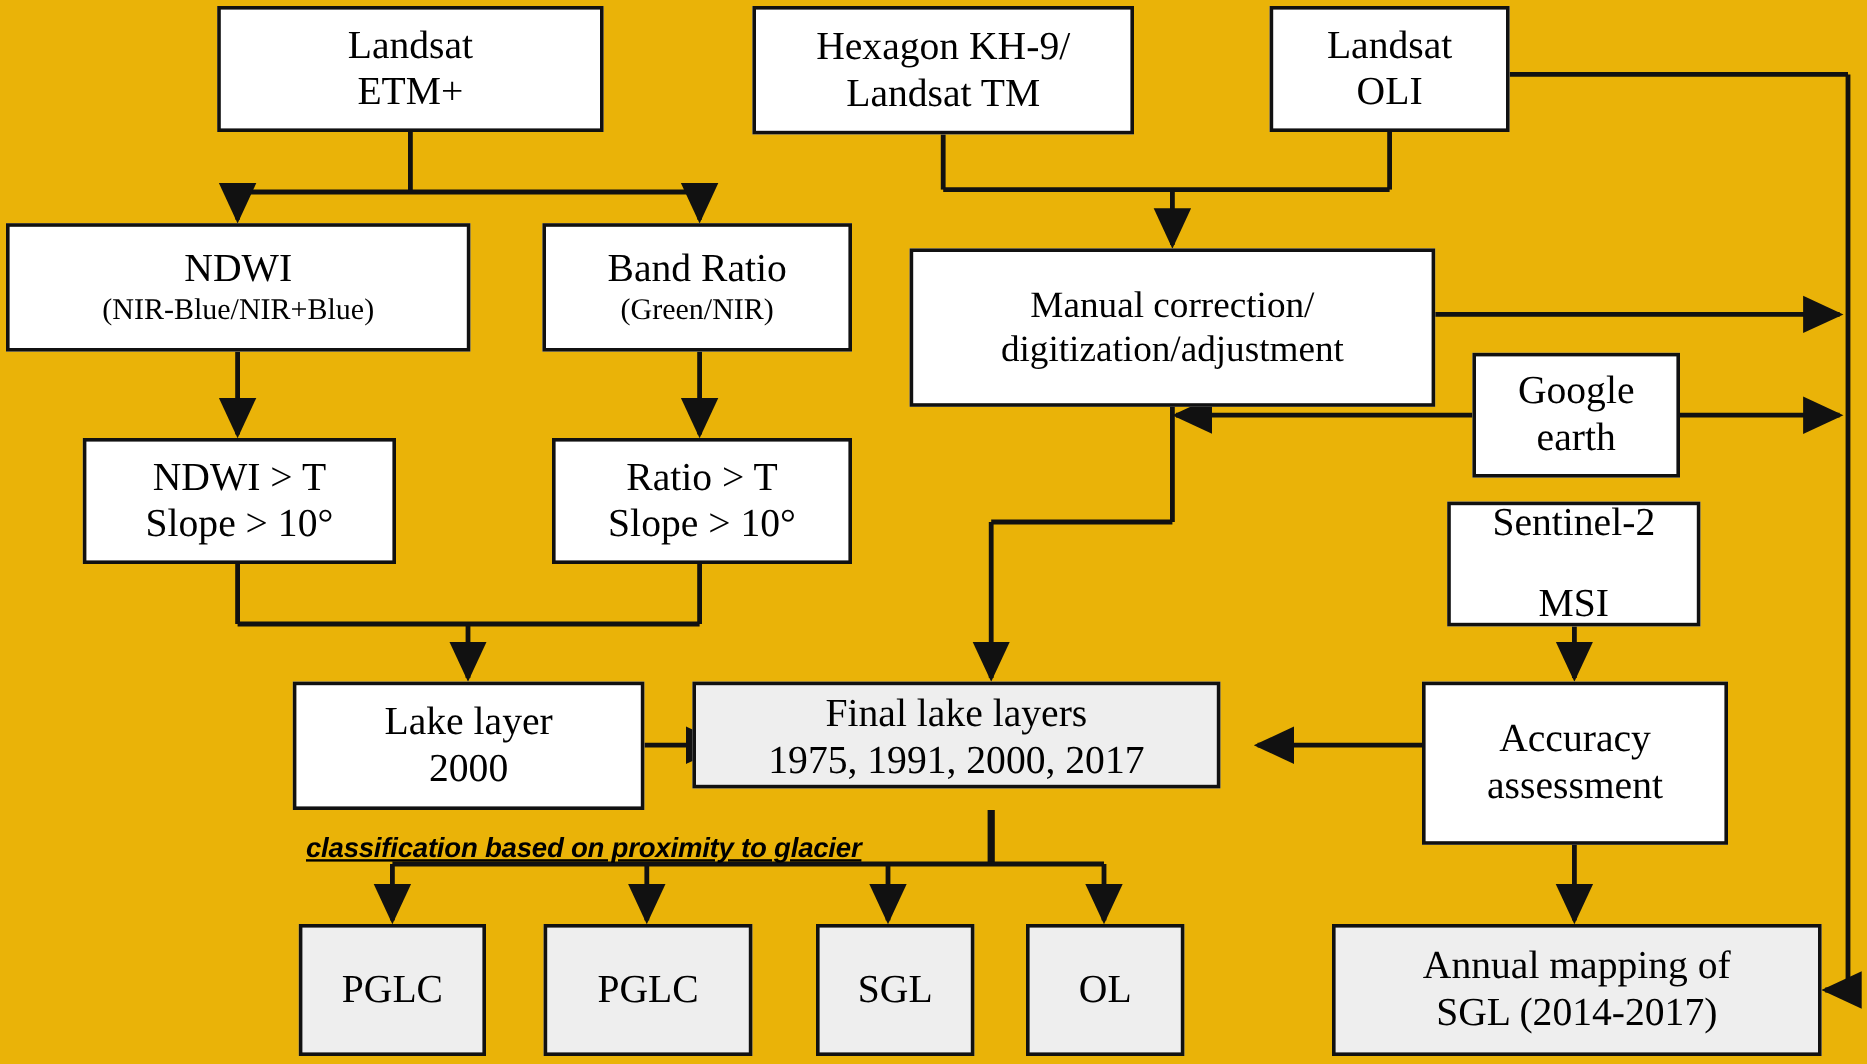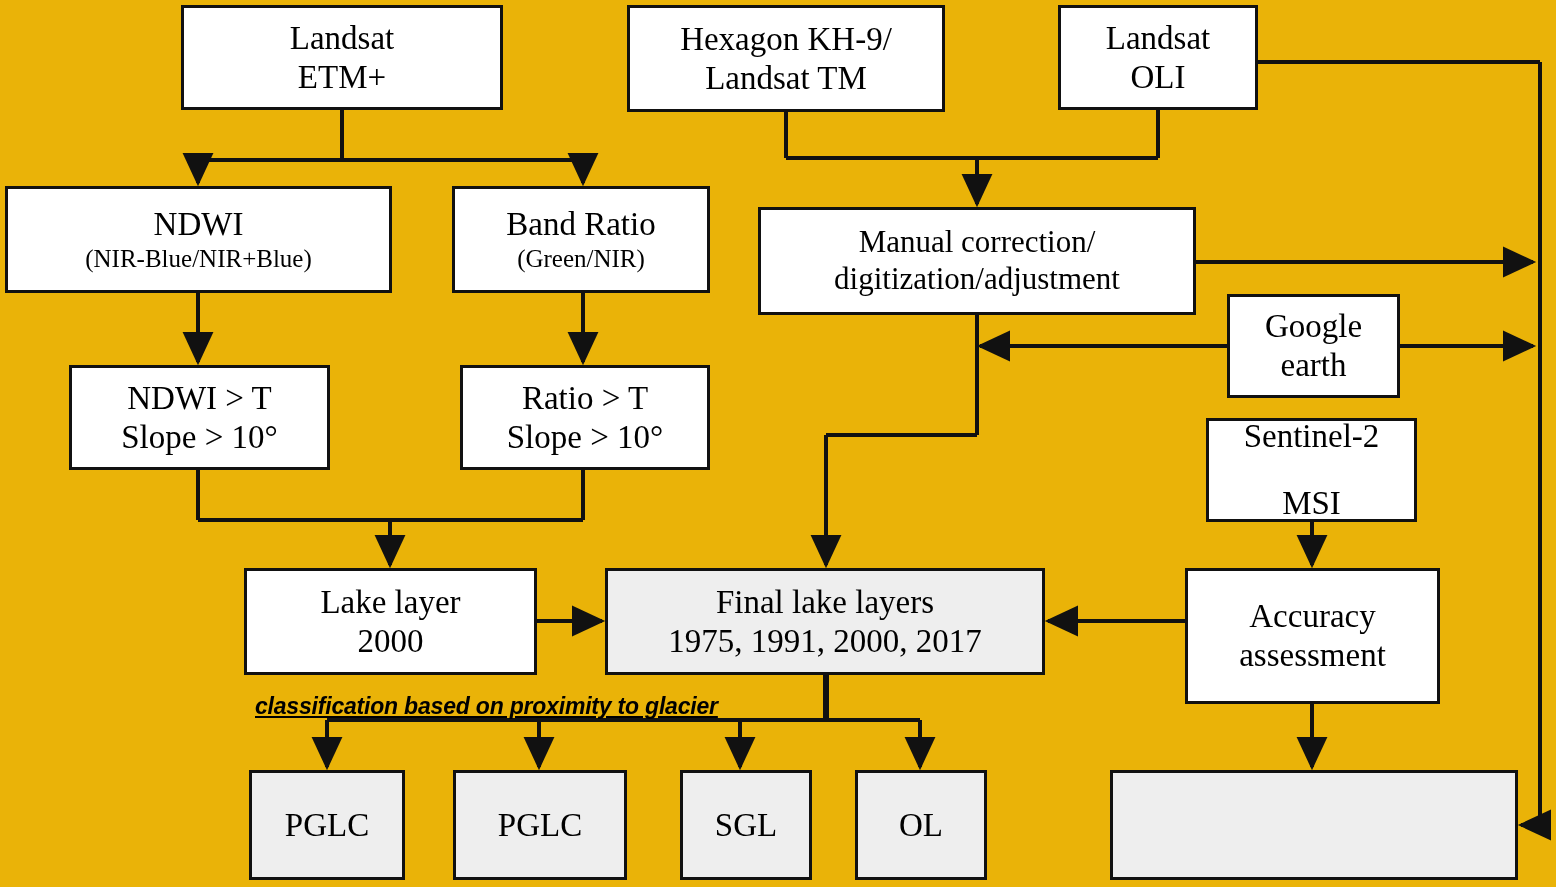--- a/index.html
+++ b/index.html
@@ -135,21 +135,21 @@
   <div class="node" style="left:5px; top:186px; width:387px; height:107px;">
     <div class="line1">NDWI</div>
     <div class="small">(NIR-Blue/NIR+Blue)</div>
   </div>
 
   <div class="node" style="left:452px; top:186px; width:258px; height:107px;">
     <div class="line1">Band Ratio</div>
     <div class="small">(Green/NIR)</div>
   </div>
 
-  <div class="node tight" style="left:758px; top:207px; width:438px; height:108px;">
+  <div class="node tight" style="left:758px; top:207px; width:438px; height:132px;">
     <div class="line1">Manual correction/</div>
     <div class="line2">digitization/adjustment</div>
   </div>
 
   <div class="node" style="left:1227px; top:294px; width:173px; height:104px;">
     <div class="line1">Google</div>
     <div class="line2">earth</div>
   </div>
 
   <div class="node" style="left:69px; top:365px; width:261px; height:105px;">
@@ -165,21 +165,21 @@
   <div class="node" style="left:1206px; top:418px; width:211px; height:104px;gap:28px;">
     <div class="line1">Sentinel-2</div>
     <div class="line2">MSI</div>
   </div>
 
   <div class="node" style="left:244px; top:568px; width:293px; height:107px;">
     <div class="line1">Lake layer</div>
     <div class="line2">2000</div>
   </div>
 
-  <div class="node shaded" style="left:605px; top:568px; width:440px; height:107px;">
+  <div class="node shaded" style="left:577px; top:568px; width:440px; height:89px;justify-content:flex-end;">
     <div class="line1">Final lake layers</div>
     <div class="line2">1975, 1991, 2000, 2017</div>
   </div>
 
   <div class="node" style="left:1185px; top:568px; width:255px; height:136px;">
     <div class="line1">Accuracy</div>
     <div class="line2">assessment</div>
   </div>
 
   <div class="node shaded" style="left:249px; top:770px; width:156px; height:110px;">
@@ -192,17 +192,19 @@
 
   <div class="node shaded" style="left:680px; top:770px; width:132px; height:110px;">
     <div class="single">SGL</div>
   </div>
 
   <div class="node shaded" style="left:855px; top:770px; width:132px; height:110px;">
     <div class="single">OL</div>
   </div>
 
   <div class="node shaded" style="left:1110px; top:770px; width:408px; height:110px;">
+    <div class="line1">Annual mapping of</div>
+    <div class="line2">SGL (2014-2017)</div>
   </div>
 
   <div class="edge-label" style="left:255px; top:693px;text-decoration:underline;">classification based on proximity to glacier</div>
 
 </div>
 
 </body></html>

